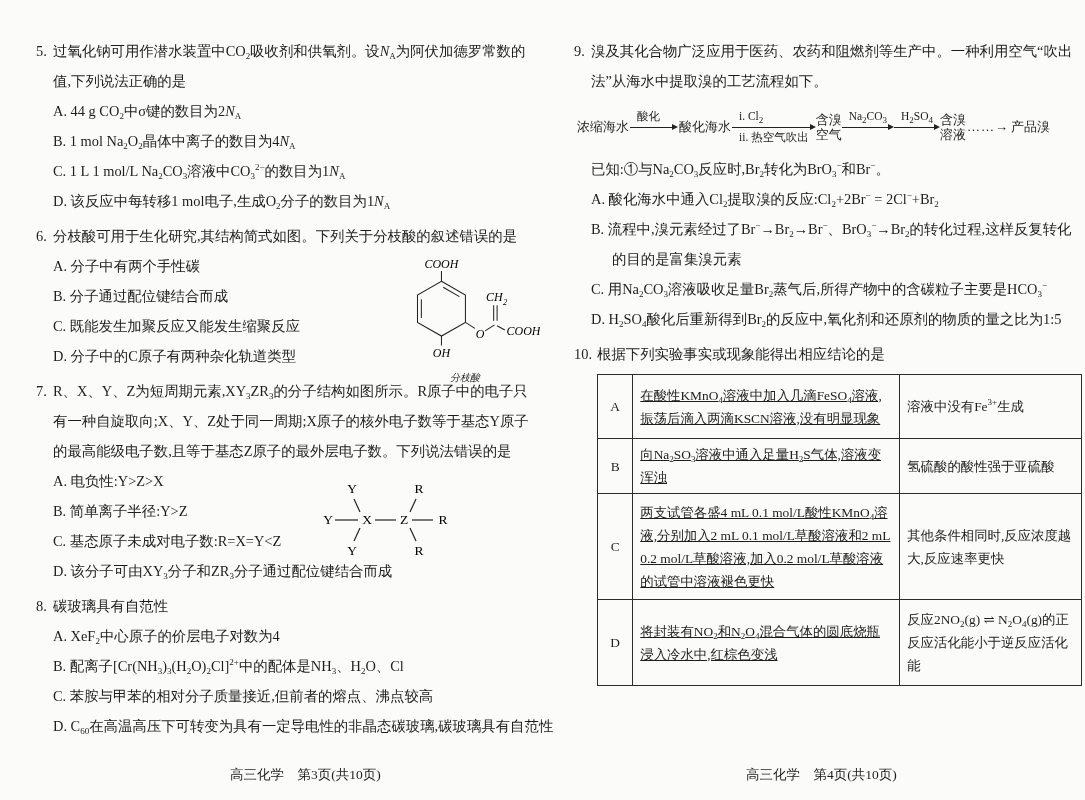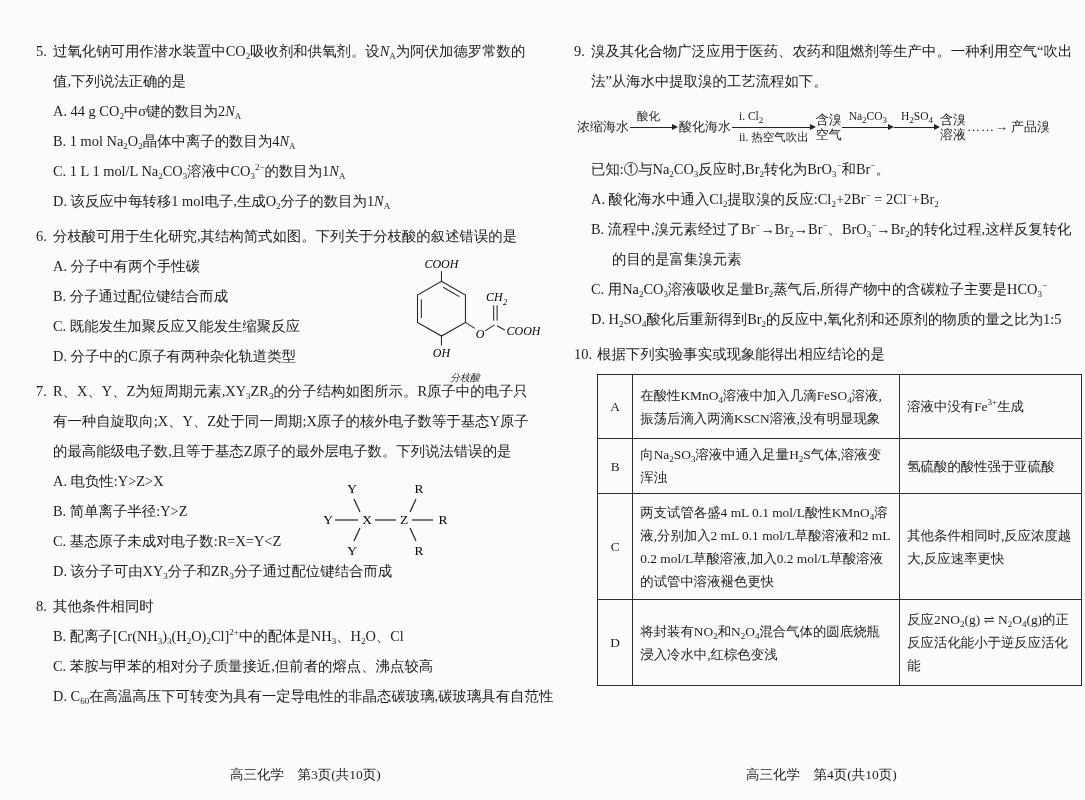--- a/index.html
+++ b/index.html
@@ -29,21 +29,21 @@
   .shaft{align-self:stretch;position:relative;height:8px;}
   .shaft::before{content:"";position:absolute;left:0;right:3px;top:3.5px;border-top:1.3px solid #222;}
   .shaft::after{content:"";position:absolute;right:0;top:.5px;width:0;height:0;
     border-left:6.5px solid #222;border-top:3.5px solid transparent;border-bottom:3.5px solid transparent;}
   .fdots{letter-spacing:1px;padding:0 1px;}
   
   .dtable{border-collapse:collapse;margin-top:5px;font-size:13.4px;line-height:23px;table-layout:fixed;}
   .dtable th,.dtable td{border:1.2px solid #2c2c2c;vertical-align:middle;font-weight:normal;}
   .dtable th{text-align:center;height:33px;}
   .copt{text-align:center;width:34px;}
-  .cfact{width:268px;padding:4px 7px;}
+  .cfact{width:268px;padding:4px 7px;text-decoration:underline;}
   .ccon{width:176px;padding:8px 7px;}
   .rA{height:64px;}.rB{height:36px;}.rC{height:106px;}.rD{height:64px;}
   
   .struct6{position:absolute;left:354px;top:38px;width:150px;text-align:center;font-style:italic;}
   .struct6 .cap{font-size:10px;line-height:18px;margin-top:-1px;}
   .struct7{position:absolute;left:282px;top:99px;}
   svg text{font-family:"Liberation Serif","DejaVu Serif",serif;}
   .bond{stroke:#222;stroke-width:1.2;fill:none;}
   
   .footer{position:absolute;top:766px;font-size:13.5px;line-height:18px;}
@@ -134,22 +134,23 @@
           <path class="bond" d="M42,53 L36,66"></path>
           <path class="bond" d="M92,37 L98,24"></path>
           <path class="bond" d="M92,53 L98,66"></path>
         </svg>
       </div>
     </section>
 
     <section class="q">
       <div class="stem">
         <span class="qnum">8.</span>
-        <span>其他条件相同时</span>
-      </div>
+        <span>碳玻璃具有自范性</span>
+      </div>
+      <div class="opt nw">A. XeF<sub>2</sub>中心原子的价层电子对数为4</div>
       <div class="opt nw">B. 配离子[Cr(NH<sub>3</sub>)<sub>3</sub>(H<sub>2</sub>O)<sub>2</sub>Cl]<sup>2+</sup>中的配体是NH<sub>3</sub>、H<sub>2</sub>O、Cl</div>
       <div class="opt nw">C. 苯胺与甲苯的相对分子质量接近,但前者的熔点、沸点较高</div>
       <div class="opt nw">D. C<sub>60</sub>在高温高压下可转变为具有一定导电性的非晶态碳玻璃,碳玻璃具有自范性</div>
     </section>
   </div>
 
   <div class="col" id="colR">
 
     <section class="q">
       <div class="stem">

